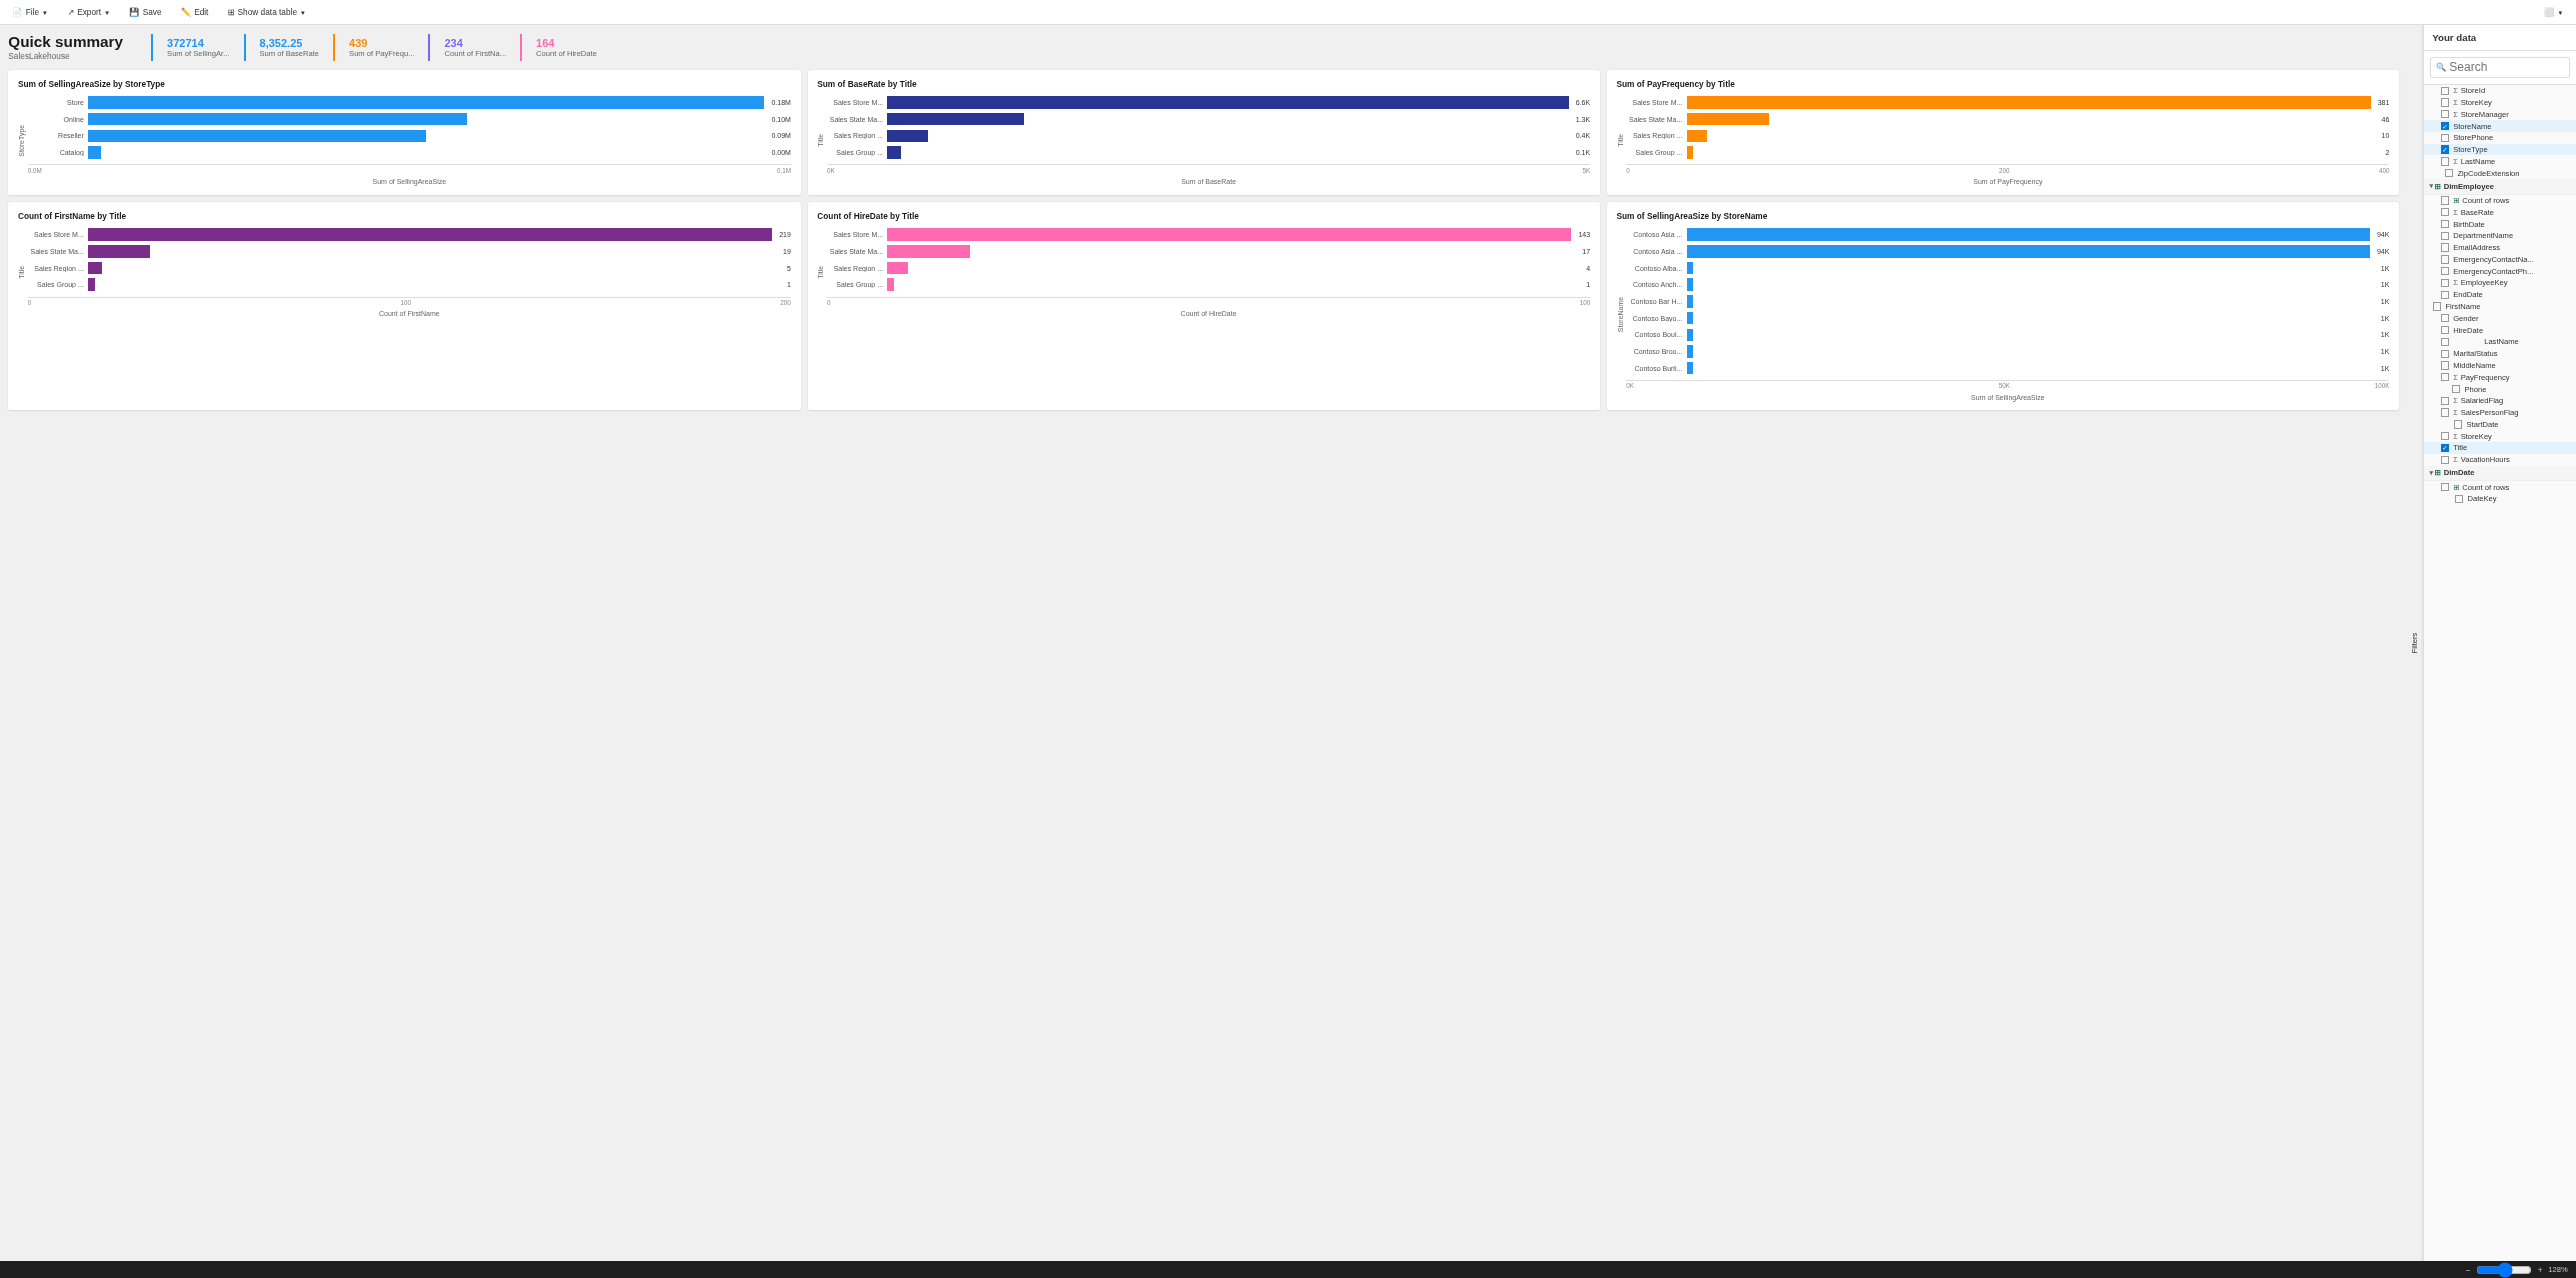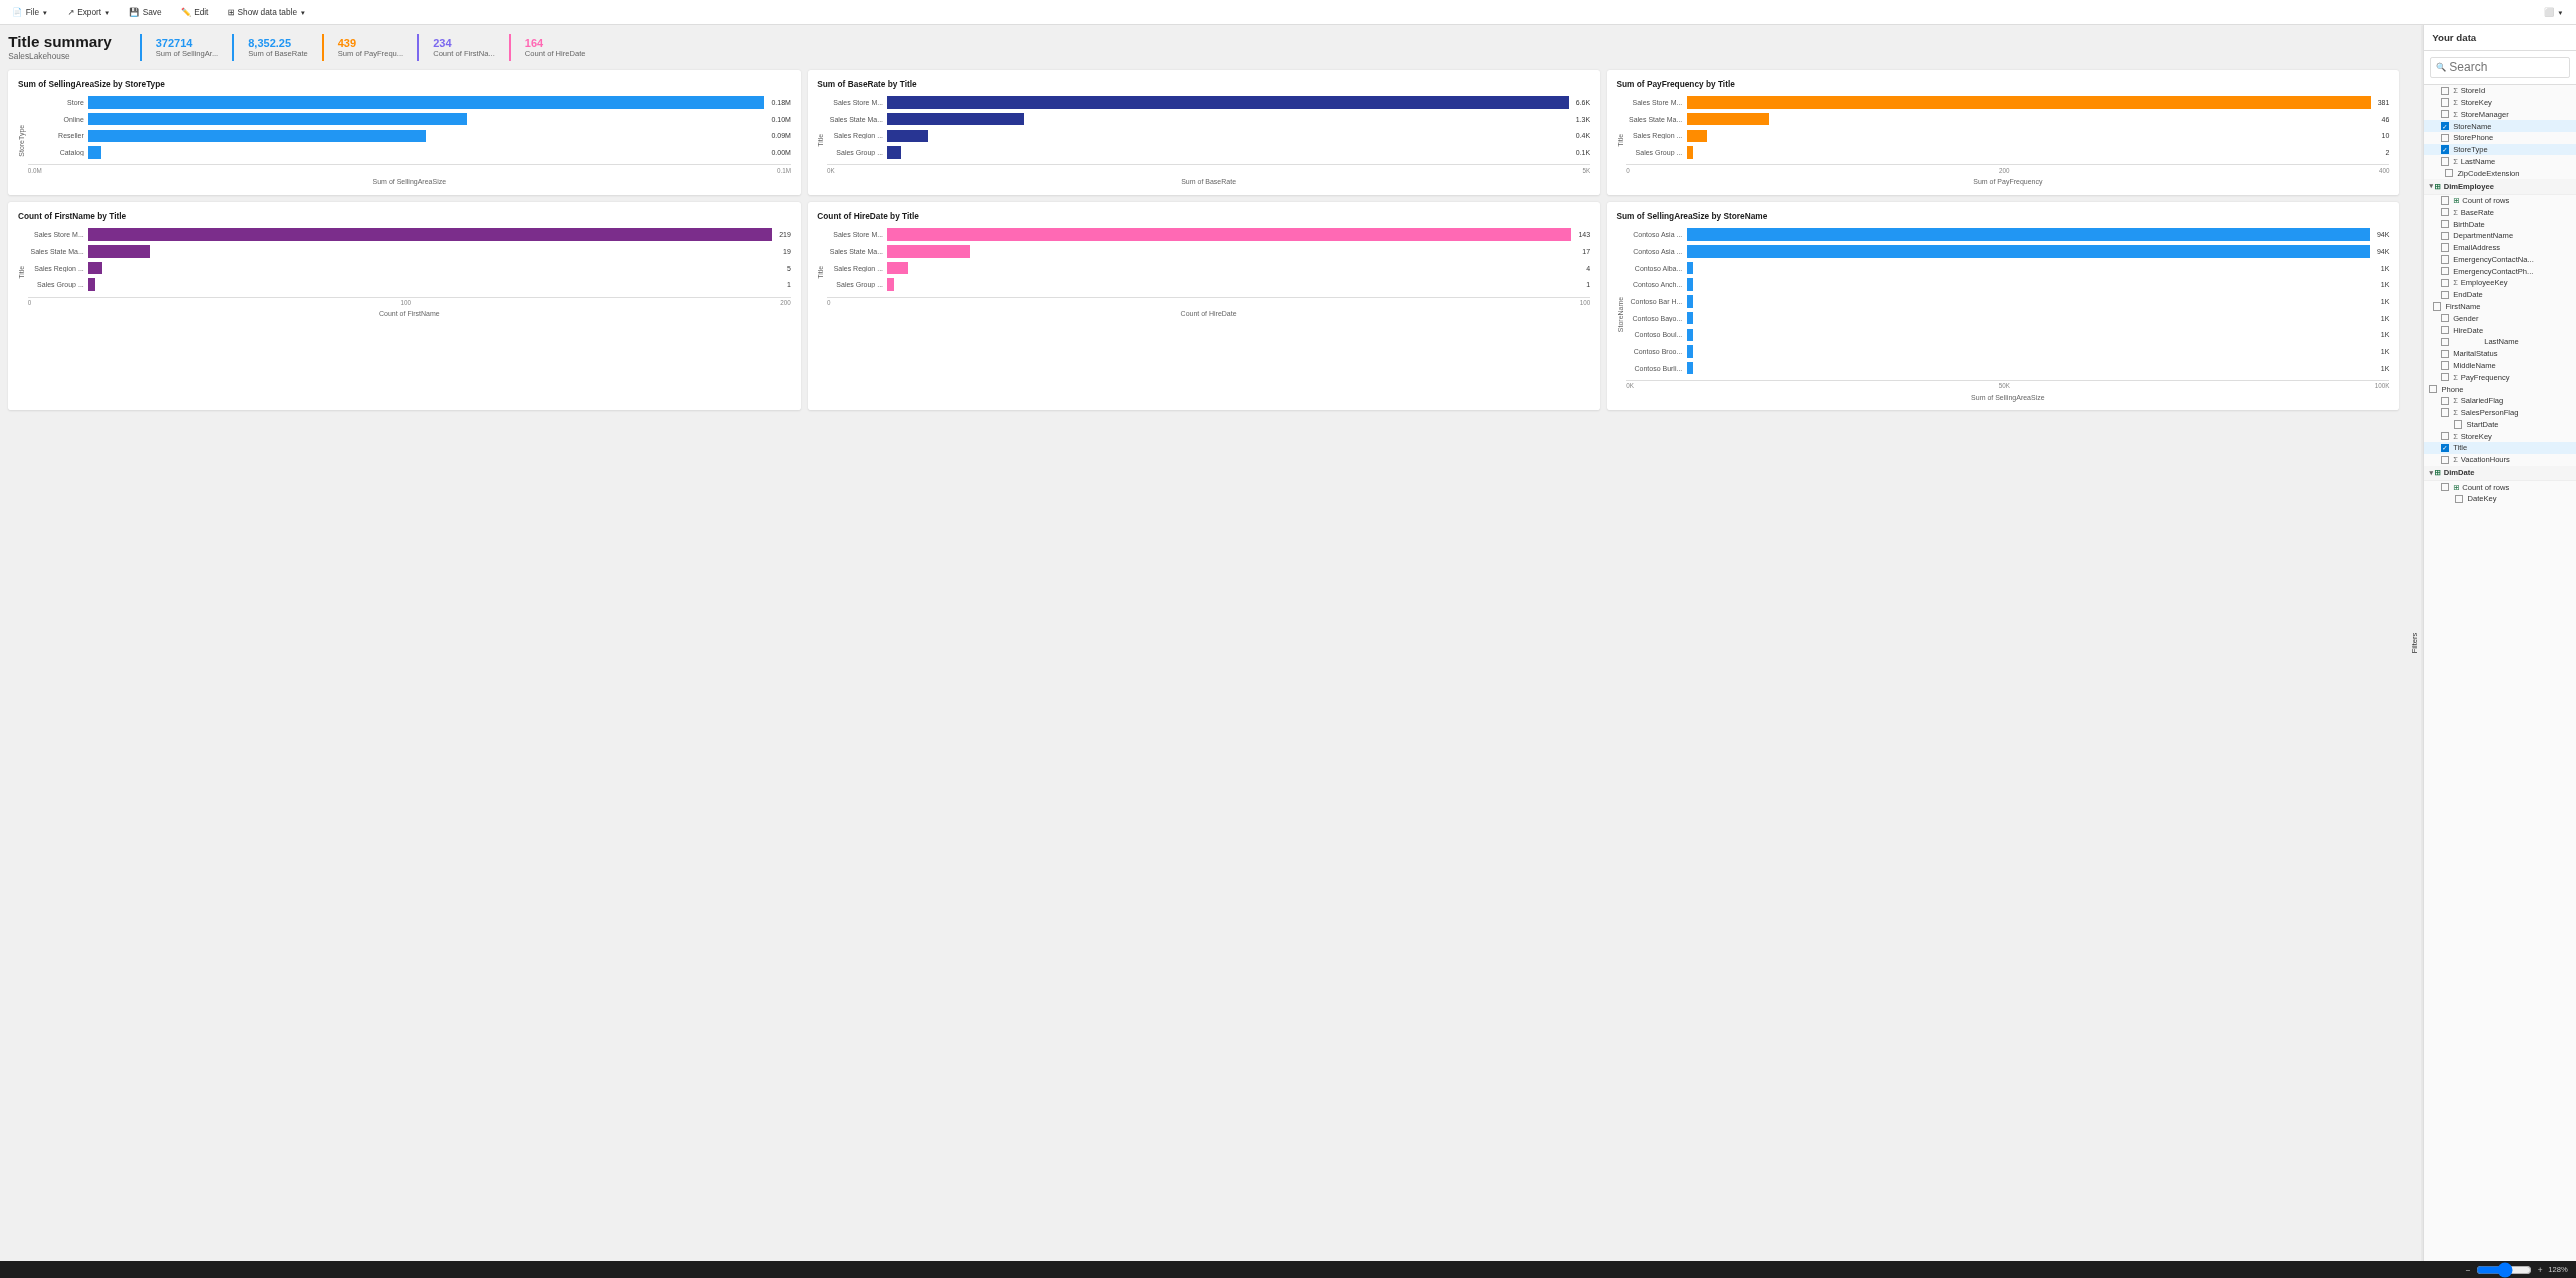--- a/index.html
+++ b/index.html
@@ -113,21 +113,21 @@
     <span style="font-size:6.3px;">▼</span>
   </div>
 </div>
 
 <div class="main-layout">
 
   <div class="dashboard">
 
     <div class="page-header">
       <div class="page-title-block">
-        <div class="page-title">Title summary</div>
+        <div class="page-title">Quick summary</div>
         <div class="page-subtitle">SalesLakehouse</div>
       </div>
       <div class="summary-cards" id="summary-cards-container">
       <div class="summary-card" style="border-left-color: rgb(33, 150, 243);">
     <div>
       <div class="summary-card-value" style="color:#2196F3">372714</div>
       <div class="summary-card-label">Sum of SellingAr...</div>
     </div>
   </div>
           <div class="summary-card" style="border-left-color: rgb(33, 150, 243);">
@@ -649,21 +649,21 @@
           <div class="tree-item" style="padding-left: 16.7px;">
       <div class="checkbox"></div>
 
       <span class="item-text">MiddleName</span>
     </div>
           <div class="tree-item" style="padding-left: 16.7px;">
       <div class="checkbox"></div>
       <span class="item-icon sigma-icon">Σ</span>
       <span class="item-text">PayFrequency</span>
     </div>
-          <div class="tree-item" style="padding-left: 5px; justify-content: center;">
+          <div class="tree-item" style="padding-left: 28px; justify-content: center;">
       <div class="checkbox"></div>
 
       <span class="item-text">Phone</span>
     </div>
           <div class="tree-item" style="padding-left: 16.7px;">
       <div class="checkbox"></div>
       <span class="item-icon sigma-icon">Σ</span>
       <span class="item-text">SalariedFlag</span>
     </div>
           <div class="tree-item" style="padding-left: 16.7px;">

